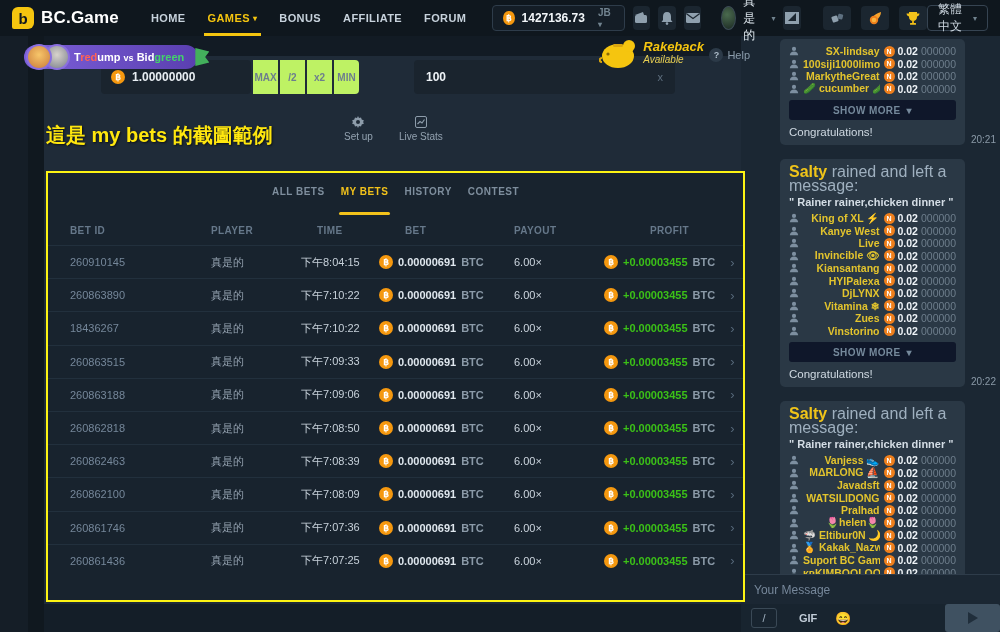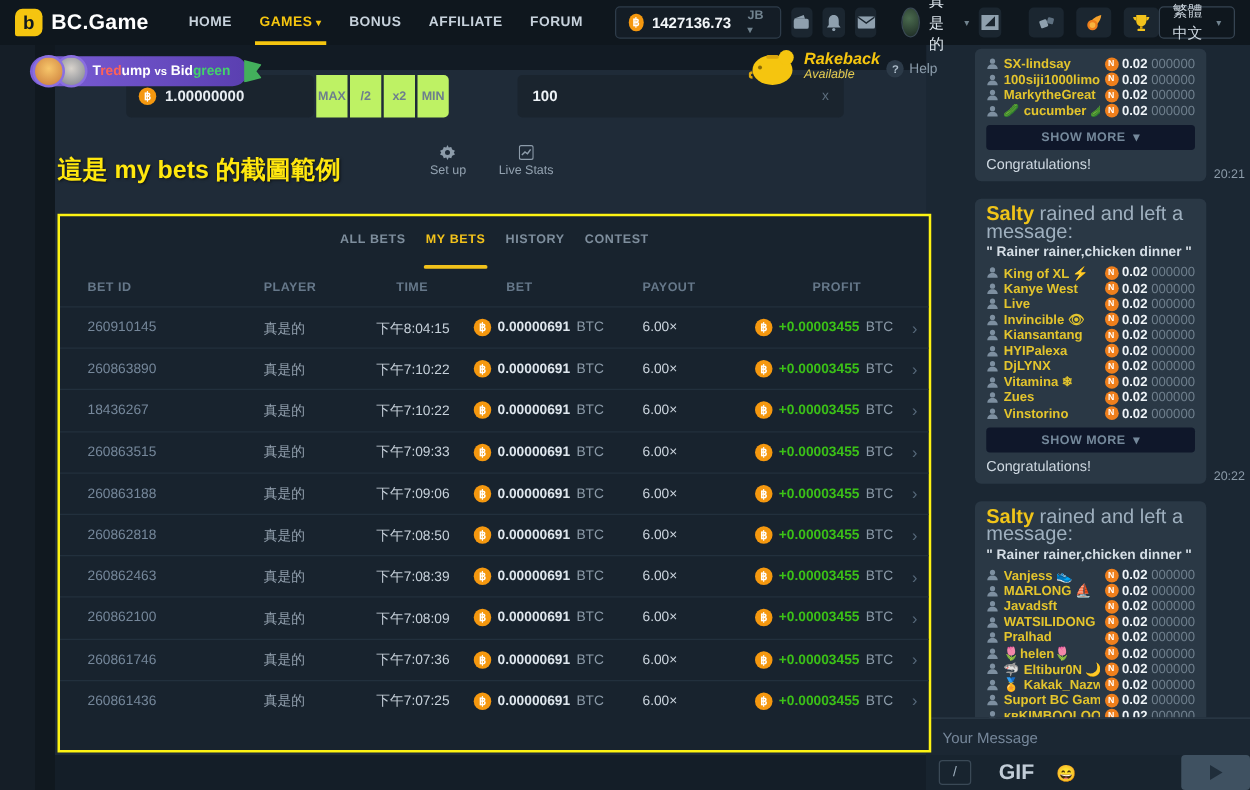--- a/index.html
+++ b/index.html
@@ -74,48 +74,48 @@
   .tab.active::after { content:""; position:absolute; left:-2px; right:-2px; bottom:0; height:3px; background:#f2c21b; border-radius:2px; }
   .thead, .trow { display:grid; grid-template-columns:141px 90px 78px 135px 90px 1fr; align-items:center; padding-left:22px; padding-right:14px; }
   .thead { height:30px; color:#66788a; font-size:10px; font-weight:bold; letter-spacing:.4px; }
   .thead .h-time { padding-left:16px; } .thead .h-bet { padding-left:26px; }
   .thead .h-profit { text-align:right; padding-right:40px; }
   .trow { height:33.2px; border-top:1px solid #22303d; font-size:11px; cursor:pointer; }
   .td-id { color:#75879a; }
   .td-player { color:#93a1af; }
   .td-time { color:#c7d1da; }
   .td-bet { display:flex; align-items:center; gap:5px; color:#dfe7ee; font-weight:bold; }
-  .td-bet .unit, .td-profit .unit { color:#8b9aa8; font-weight:normal; }
+  .td-bet .unit, .td-profit .unit { color:#8b9aa8; font-weight:bold; }
   .td-payout { color:#cdd6df; }
   .td-profit { display:flex; align-items:center; justify-content:flex-end; gap:5px; font-weight:bold; }
   .td-profit .pval { color:#3bc117; }
   .td-profit .chev { color:#56687a; font-size:13px; font-weight:normal; margin-left:10px; }
 
   
   .chat { position:absolute; left:741px; top:36px; width:259px; height:596px; background:#1b2733; }
   .chat-scroll { position:absolute; top:0; left:0; right:0; bottom:58px; overflow:hidden; padding-top:3px; }
   .msg { position:relative; margin:0 35px 14px 39px; }
   .card { background:#2a3845; border-radius:5px; padding:6px 9px; }
   .stamp { position:absolute; right:-31px; bottom:0; font-size:10px; color:#8b9aa8; }
   .msg-head { font-size:16px; color:#9fb0bf; line-height:14px; }
   .msg-head .who { color:#f0c419; font-weight:bold; }
   .msg-quote { font-size:11px; color:#d4dde5; font-weight:bold; line-height:14px; margin:2px 0 3px; }
-  .winner { display:flex; align-items:center; height:12.5px; gap:4px; }
+  .winner { display:flex; align-items:center; height:12.5px; gap:4px;text-align:right; }
   .w-name { color:#e3c42d; font-size:10.5px; font-weight:bold; flex:1; white-space:nowrap; overflow:hidden; }
   .w-amt { display:flex; align-items:center; gap:3px; font-size:10.5px; font-weight:bold; color:#eef3f7; }
   .w-amt .dim { color:#6e7e8c; font-weight:normal; }
   .show-more { height:20px; background:#0f172a; border-radius:3px; display:flex; align-items:center; padding:0 10px; gap:6px; color:#75899b; font-size:10px; font-weight:bold; letter-spacing:.4px; margin:5px 0 4px; cursor:pointer;justify-content:center; }
   .congrats { color:#cfd9e2; font-size:11.5px; padding:2px 0 1px; }
 
   .chat-footer { position:absolute; left:0; right:0; bottom:0; height:58px; border-top:1px solid #2e3c4a; background:#1b2733; }
   .msg-input { width:100%; height:29px; background:transparent; border:none; outline:none; color:#c7d1da; font-size:12px; padding:0 13px; }
   .msg-input::placeholder { color:#76879a; }
   .tool-row { display:flex; align-items:center; height:28px; padding:0 0 0 10px; background:#18242f; }
   .slash-btn { width:26px; height:20px; border:1px solid #3a4956; border-radius:3px; color:#9fb0bf; font-size:11px; display:flex; align-items:center; justify-content:center; cursor:pointer; }
-  .gif-btn { color:#c2cdd8; font-size:17px; font-weight:bold; margin-left:22px; cursor:pointer; }
+  .gif-btn { color:#c2cdd8; font-size:11px; font-weight:bold; margin-left:22px; cursor:pointer; }
   .emoji-btn { margin-left:18px; font-size:13px; cursor:pointer; }
   .send-btn { margin-left:auto; width:55px; height:28px; background:#3f5161; border-radius:3px; display:flex; align-items:center; justify-content:center; cursor:pointer; }
   .send-tri { width:0; height:0; border-top:6px solid transparent; border-bottom:6px solid transparent; border-left:10px solid #202e3b; }
 </style>
 </head>
 <body>
 
 <div class="app">
 
   <header class="topbar">

